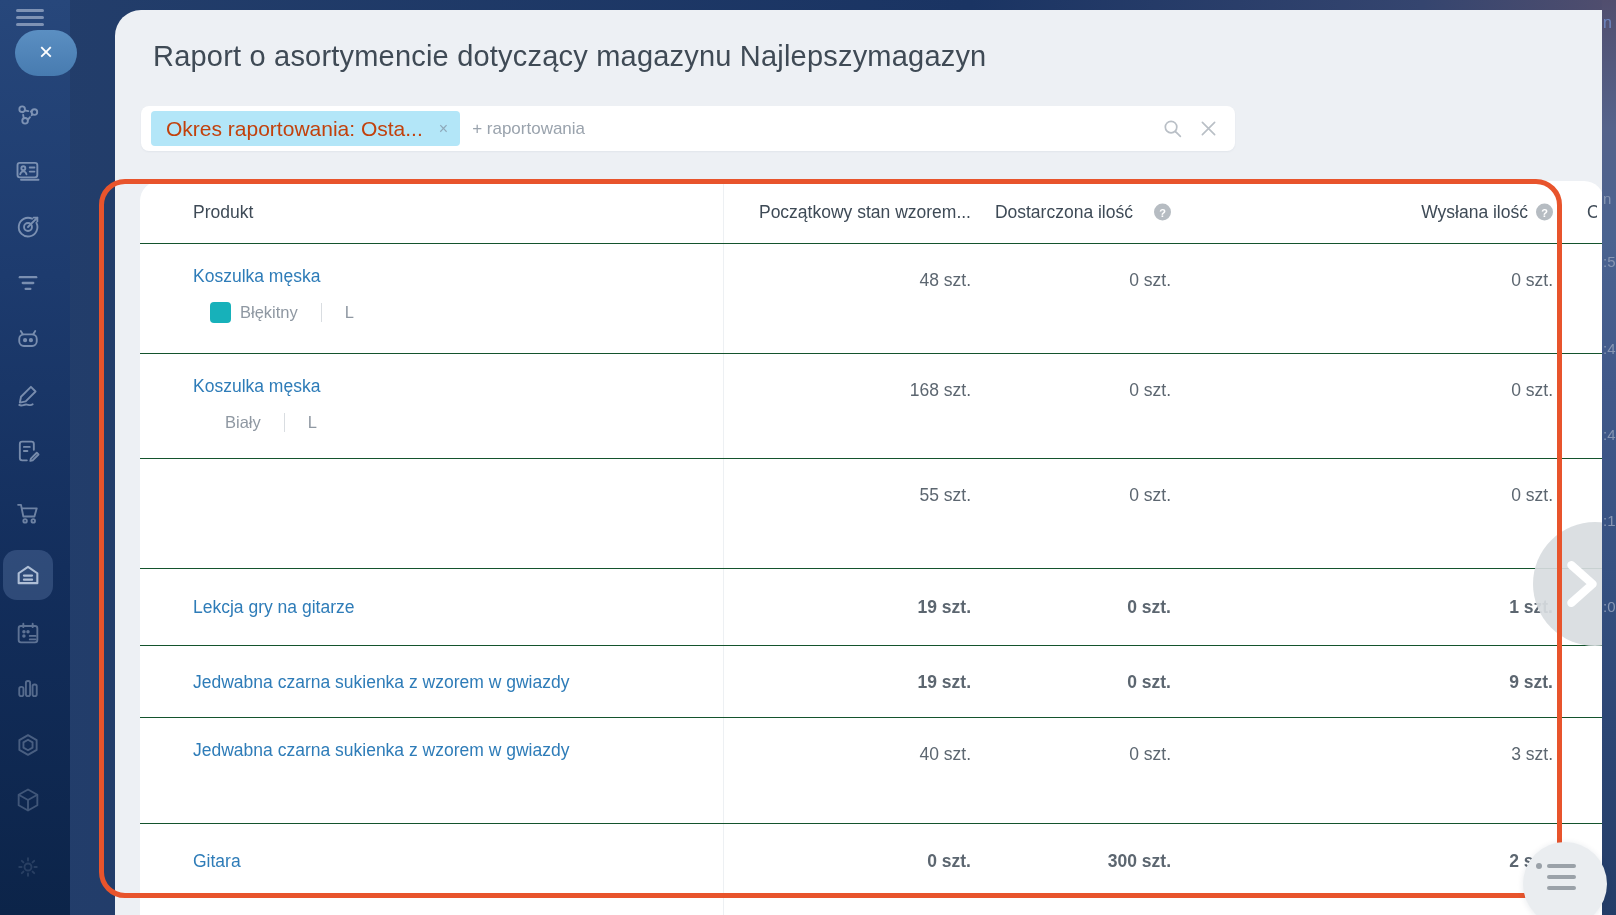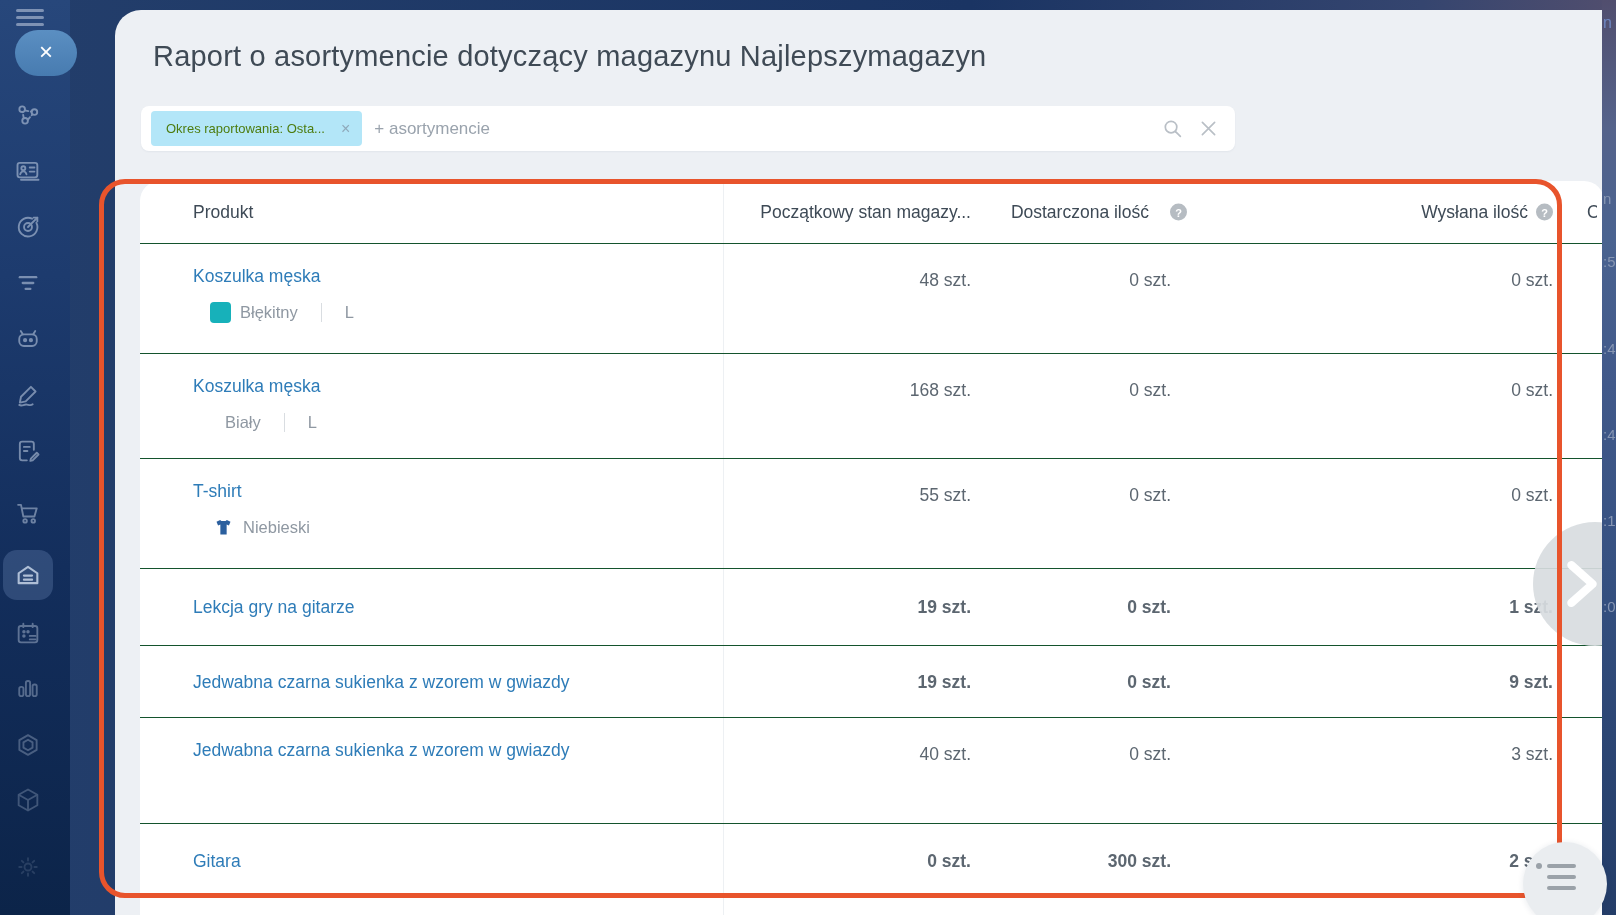--- a/index.html
+++ b/index.html
@@ -20,33 +20,33 @@
   .close-pill span{color:#fff;font-size:24px;font-weight:300;line-height:1;margin-top:-2px;}
 
   
   .modal{position:absolute;left:70px;top:10px;width:1603px;height:905px;background:#edf0f4;
     border-radius:26px 26px 0 0;overflow:hidden;z-index:3;margin-left:45px;}
   .modal-title{position:absolute;left:38px;top:30px;font-size:29px;font-weight:300;color:#3f4a55;letter-spacing:.2px;}
 
   .searchbar{position:absolute;left:26px;top:96px;width:1094px;height:45px;background:#fff;border-radius:8px;
     box-shadow:0 1px 2px rgba(20,40,70,.05);display:flex;align-items:center;padding-left:10px;cursor:text;}
   .chip{height:35px;background:#b3e6f8;border-radius:4px;display:flex;align-items:center;padding:0 12px 0 15px;cursor:pointer;}
-  .chip-label{font-size:13px;color:#4d7c0f;}
+  .chip-label{font-size:21px;color:#c2410c;}
   .chip-x{margin-left:16px;color:#8fa9ba;font-size:16px;cursor:pointer;line-height:1;}
   .search-ph{margin-left:12px;font-size:17px;color:#9aa3ad;}
   .sb-icons{position:absolute;right:16px;top:0;height:45px;display:flex;align-items:center;gap:14px;}
   .sb-icons svg{cursor:pointer;}
 
   
   .card{position:absolute;left:25px;top:171px;width:1464px;height:760px;background:#fff;border-radius:20px;overflow:hidden;}
   .col-divider{position:absolute;left:583px;top:0;bottom:0;width:1px;background:#edf0f3;}
   .thead{position:relative;height:62px;}
   .th-product{position:absolute;left:53px;top:50%;transform:translateY(-50%);font-size:17.5px;color:#3e4a56;}
   .hcell{position:absolute;top:50%;transform:translateY(-50%);display:flex;align-items:center;gap:8px;font-size:17.5px;color:#3e4a56;white-space:nowrap;}
-  .h1{right:633px;} .h2{right:417px;gap:21px;} .h3{right:51px;}
+  .h1{right:633px;} .h2{right:433px;gap:21px;} .h3{right:51px;}
   .h4{position:absolute;left:1447px;top:50%;transform:translateY(-50%);width:10px;overflow:hidden;font-size:17.5px;color:#3e4a56;}
   .help{width:17px;height:17px;border-radius:50%;background:#b6bcc2;color:#fff;font-size:11px;font-weight:bold;
     display:inline-flex;align-items:center;justify-content:center;cursor:pointer;flex:0 0 auto;}
   .trow{position:relative;border-top:1px solid #14532d;}
   .prod{position:absolute;left:53px;}
   .twoline .prod{top:20px;}
   .oneline .prod{top:50%;transform:translateY(-50%);}
   .plink{font-size:17.5px;color:#2e7cb8;text-decoration:none;cursor:pointer;white-space:nowrap;display:inline-block;line-height:24px;}
   .variant{display:flex;align-items:center;margin-top:13px;height:22px;}
   .swatch{width:21px;height:21px;border-radius:4px;background:#17b1ba;margin-right:9px;}
@@ -204,39 +204,39 @@
   </div>
 
   <div class="modal">
     <div class="modal-title">Raport o asortymencie dotyczący magazynu Najlepszymagazyn</div>
 
     <div class="searchbar">
       <div class="chip">
         <span class="chip-label">Okres raportowania: Osta...</span>
         <span class="chip-x">×</span>
       </div>
-      <span class="search-ph">+ asortymencie</span>
+      <span class="search-ph">+ raportowania</span>
       <div class="sb-icons">
         <svg width="23" height="23" viewBox="0 0 24 24" fill="none" stroke="#b9bfc6" stroke-width="1.8" stroke-linecap="round">
           <circle cx="10.5" cy="10.5" r="6"></circle>
             <path d="m15.2 15.2 5 5"></path>
         </svg>
         <svg width="21" height="21" viewBox="0 0 24 24" fill="none" stroke="#b9bfc6" stroke-width="1.9" stroke-linecap="round">
           <path d="M5 5l14 14M19 5 5 19"></path>
         </svg>
       </div>
     </div>
 
     <div class="card">
       <div class="col-divider"></div>
 
       <div class="thead">
         <span class="th-product">Produkt</span>
         <div class="hcell h1">
-          <span>Początkowy stan magazy...</span>
+          <span>Początkowy stan wzorem...</span>
         </div>
         <div class="hcell h2">
           <span>Dostarczona ilość</span>
           <span class="help">?</span>
         </div>
         <div class="hcell h3">
           <span>Wysłana ilość</span>
           <span class="help">?</span>
         </div>
         <div class="h4">O</div>
@@ -265,29 +265,20 @@
             <span class="vsep"></span>
             <span class="vlabel">L</span>
           </div>
         </div>
         <span class="num n1">168 szt.</span>
         <span class="num n2">0 szt.</span>
         <span class="num n3">0 szt.</span>
       </div>
 
       <div class="trow twoline" style="height:110px">
-        <div class="prod">
-          <a class="plink">T-shirt</a>
-          <div class="variant" style="margin-left:20px">
-            <svg width="21" height="21" viewBox="0 0 24 24" fill="#2b5f9e" style="margin-right:9px">
-              <path d="M4 5.5 8.2 3.3c1 1.8 6.6 1.8 7.6 0L20 5.5l-1.8 4.2-2.6-1V20H8.4V8.7l-2.6 1z"></path>
-            </svg>
-            <span class="vlabel">Niebieski</span>
-          </div>
-        </div>
         <span class="num n1">55 szt.</span>
         <span class="num n2">0 szt.</span>
         <span class="num n3">0 szt.</span>
       </div>
 
       <div class="trow oneline" style="height:77px">
         <div class="prod">
           <a class="plink">Lekcja gry na gitarze</a>
         </div>
         <span class="num n1">19 szt.</span>

